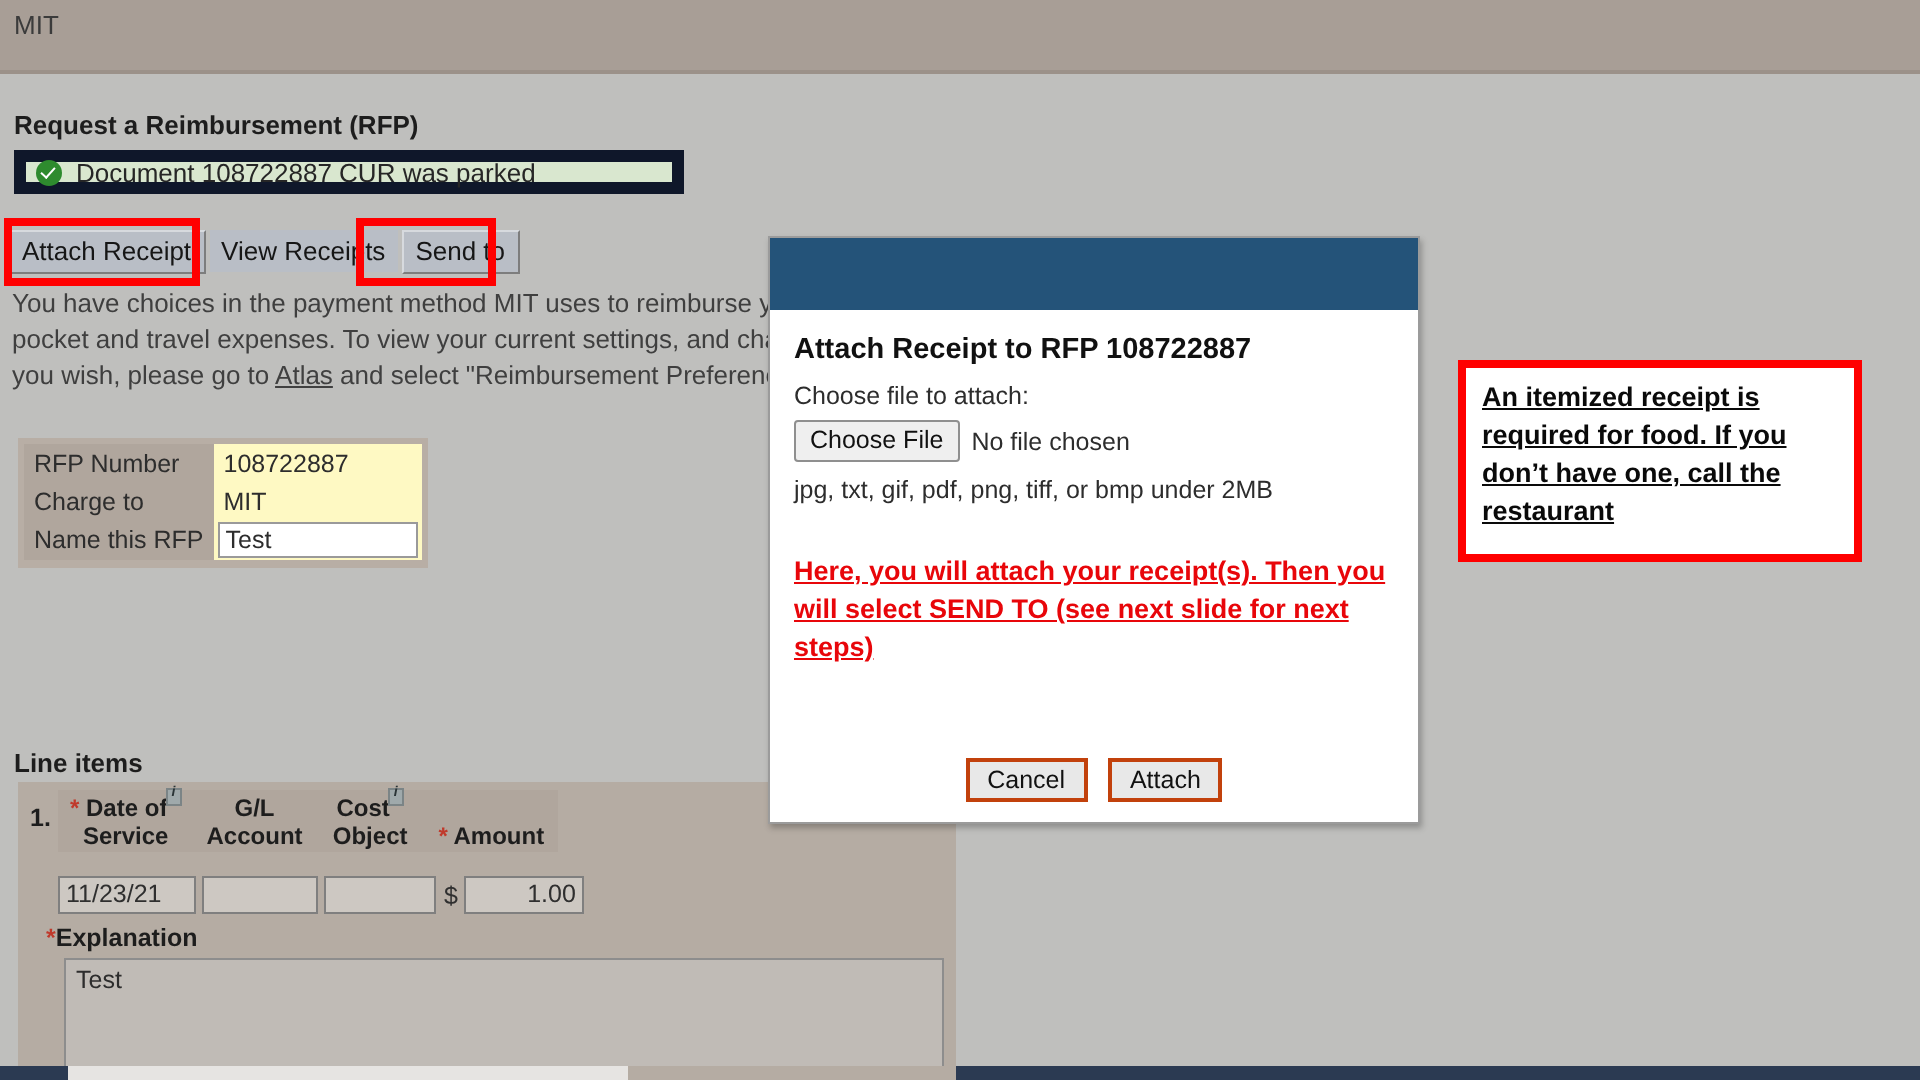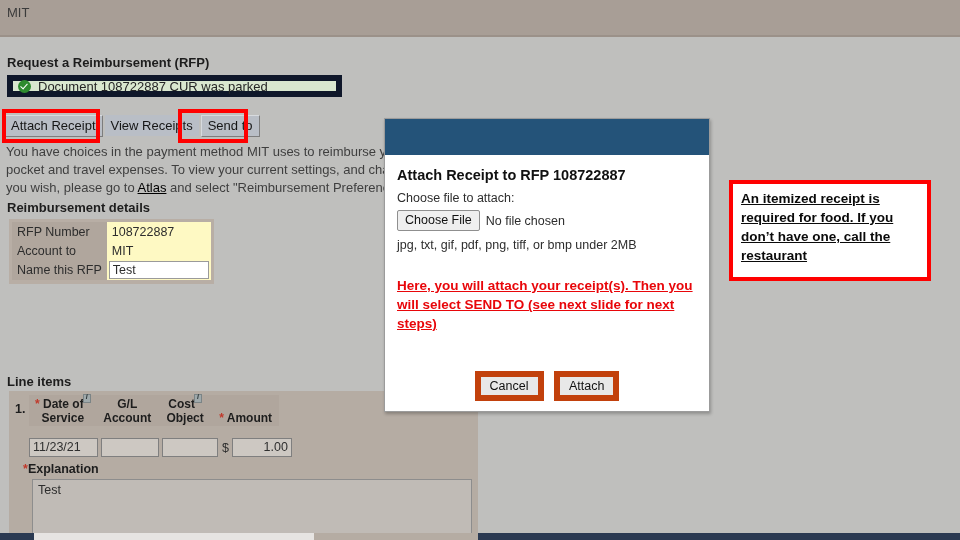--- a/index.html
+++ b/index.html
@@ -74,21 +74,21 @@
     position:absolute; border:4px solid #ff0000; pointer-events:none;
   }
   #rb-attach{ left:2px; top:72px; width:98px; height:34px; }
   #rb-sendto{ left:178px; top:72px; width:70px; height:34px; }
 
   
   #para{
     position:absolute; left:6px; top:106px; width:520px;
     font-size:13px; line-height:18px; color:#3f3f3f;
   }
-  #para .lnk{ color:#000000; }
+  #para .lnk{ color:#404040; }
 
   
   .sec-title{
     position:absolute; font-size:13px; font-weight:bold; color:#1d1d1d;
   }
   #rd-title{ left:7px; top:163px; }
   #rd-table{
     position:absolute; left:9px; top:182px; width:205px;
     background:#b8aea5; padding:3px 3px 4px 3px;
   }
@@ -186,21 +186,21 @@
   #m-note{
     margin:24px 12px 0 12px; font-size:13.5px; font-weight:bold;
     color:#e8060a; line-height:19px;
   }
   #m-note span{ text-decoration:underline; }
   #m-actions{
     position:absolute; left:0; bottom:10px; width:100%;
     text-align:center;
   }
   .mbtn{
-    background:#e8e8e8; border:6px solid #c2410c;
+    background:#e8e8e8; border:2px solid #c2410c;
     font-size:12.5px; color:#111; padding:2px 9px; margin:0 3px;
     font-family:"Liberation Sans", sans-serif;
   }
 
   
   #callout{
     position:absolute; left:729px; top:180px; width:202px; height:101px;
     background:#ffffff; border:4px solid #ff0000;
     padding:5px 6px 0 8px;
     font-size:13.5px; font-weight:bold; color:#0a0a0a; line-height:19px;
@@ -243,30 +243,29 @@
   </div>
   <div class="redbox" id="rb-attach"></div>
   <div class="redbox" id="rb-sendto"></div>
 
   <div id="para">
     <div>You have choices in the payment method MIT uses to reimburse you</div>
     <div>pocket and travel expenses. To view your current settings, and chang</div>
     <div><span>you wish, please go to </span><a class="lnk" href="#">Atlas</a><span> and select "Reimbursement Preferences</span></div>
   </div>
 
-  <div class="sec-title" id="rd-title">Reimbursement details</div>
   <div id="rd-table">
     <table>
       <tbody>
           <tr>
         <td class="k">RFP Number</td>
         <td class="v">108722887</td>
       </tr>
       <tr>
-        <td class="k">Account to</td>
+        <td class="k">Charge to</td>
         <td class="v">MIT</td>
       </tr>
       <tr>
         <td class="k">Name this RFP</td>
         <td class="v" style="padding:1px 2px;">
           <span class="inp" style="display:block;">Test</span>
         </td>
       </tr>
     </tbody>
       </table>

